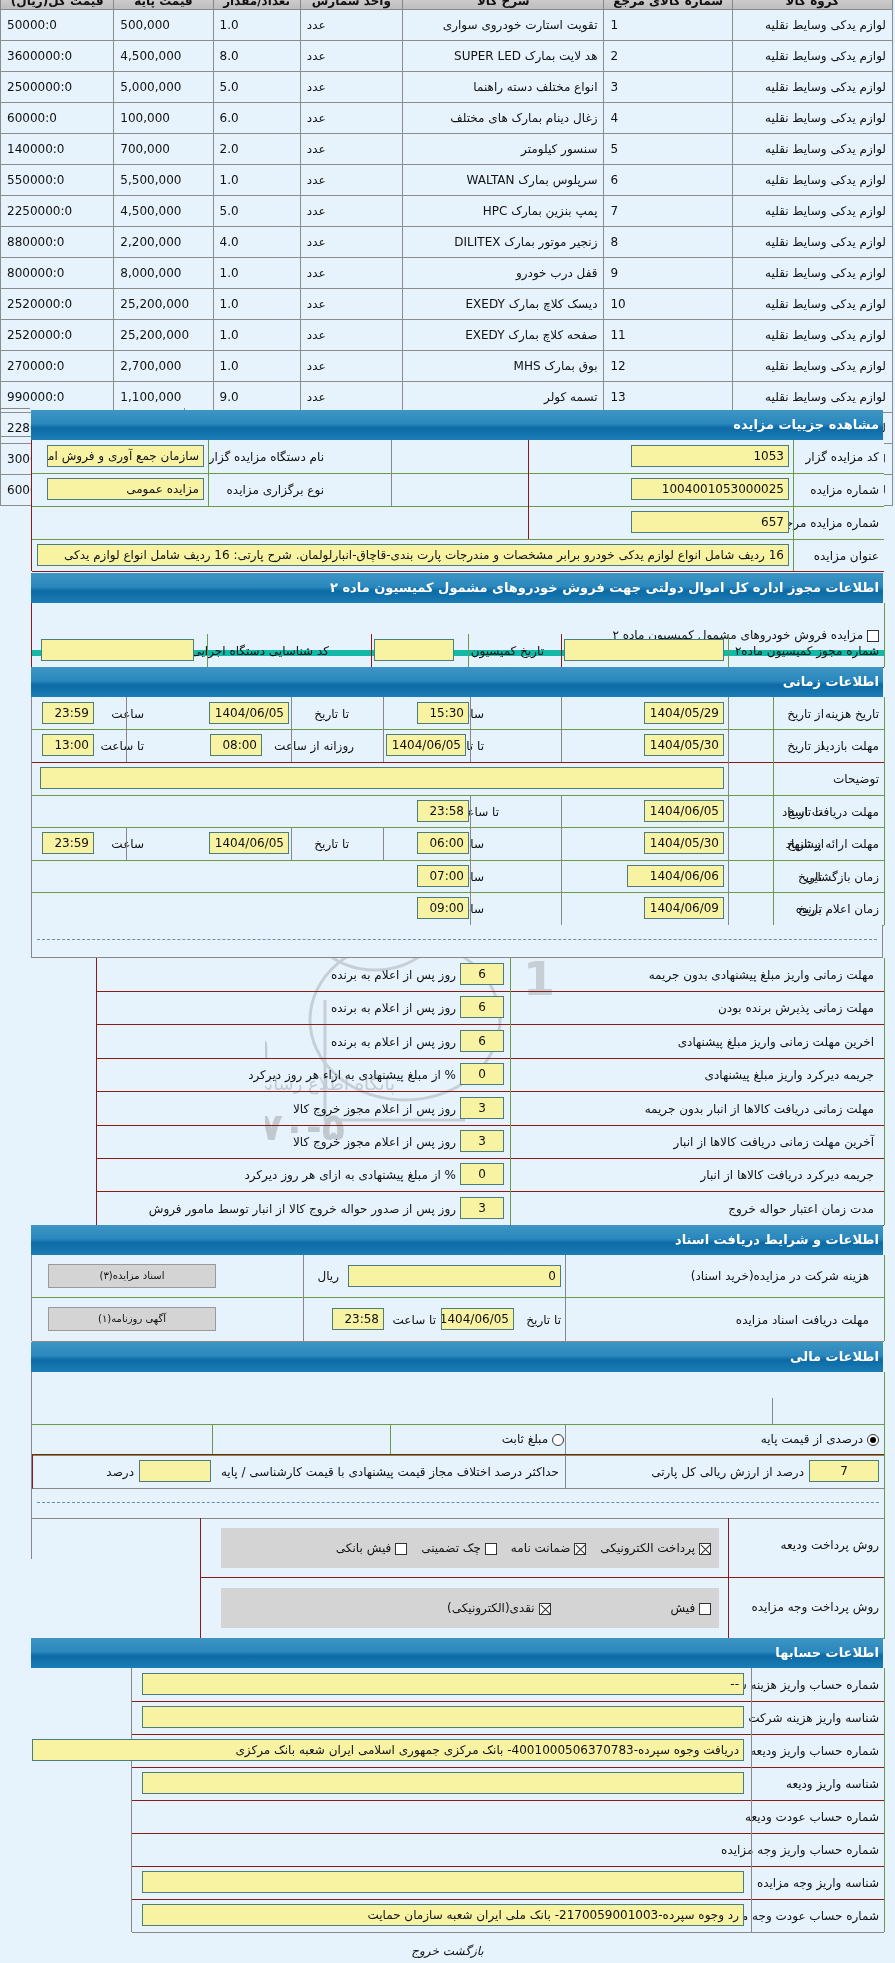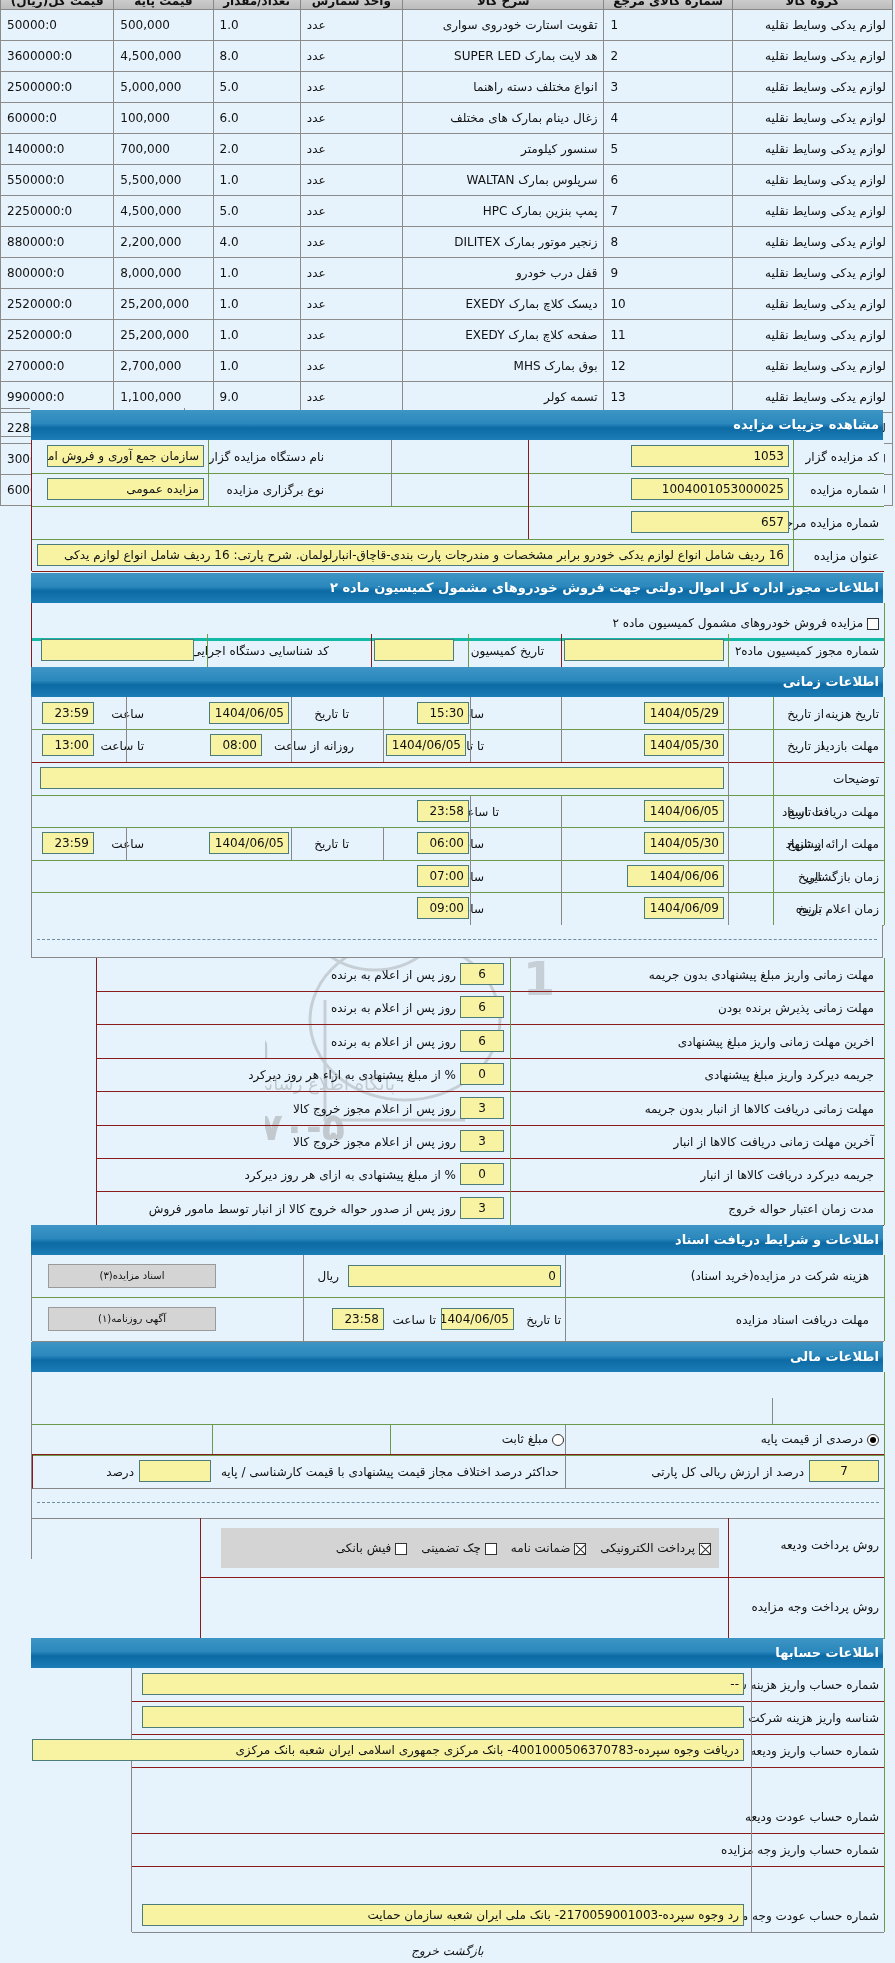--- a/index.html
+++ b/index.html
@@ -241,21 +241,21 @@
     <div class="yfield" style="right:95px;top:5px;width:752px">16 ردیف شامل  انواع لوازم یدکی خودرو برابر مشخصات و مندرجات پارت بندی-قاچاق-انبارلولمان. شرح پارتی: 16 ردیف شامل  انواع لوازم یدکی</div>
   </div>
   <div class="vline" style="right:90px;top:0;height:131px"></div>
   <div class="vline red" style="right:355px;top:0;height:99px"></div>
   <div class="vline" style="right:492px;top:0;height:66px;background:#888"></div>
   <div class="vline" style="right:675px;top:0;height:66px"></div>
 </div>
 
 <div class="section-head" style="top:573px">اطلاعات مجوز اداره کل اموال دولتی جهت فروش خودروهای مشمول کمیسیون ماده ۲</div>
 <div class="panel" style="top:603px;height:64px;border-left:1px solid #8b1a1a;border-right:1px solid #6a9a4a">
-  <div class="row" style="top:4px;height:31px;border-bottom:3px solid #14b8a6">
+  <div class="row" style="top:16px;height:31px;border-bottom:6px solid #14b8a6">
     <div class="lbl" style="right:5px;top:9px">
       <span class="chk"></span>
       <span>مزایده فروش خودروهای مشمول کمیسیون ماده ۲</span>
     </div>
   </div>
   <div class="row" style="top:31px;height:33px;border-bottom:1px solid #8b1a1a">
     <div class="lbl" style="right:5px;top:10px">شماره مجوز کمیسیون ماده۲</div>
     <div class="yfield" style="right:160px;top:5px;width:160px"></div>
     <div class="lbl" style="right:340px;top:10px">تاریخ کمیسیون</div>
     <div class="yfield" style="right:430px;top:5px;width:80px"></div>
@@ -445,43 +445,54 @@
   <div class="abs" style="left:0;right:0;top:146px;height:1px;background:#888"></div>
 </div>
 
 <div class="abs" style="left:200px;top:1518px;width:683px;height:121px;border-left:1px solid #8b1a1a;border-right:1px solid #6a9a4a">
   <div class="lbl" style="right:5px;top:20px">روش پرداخت ودیعه</div>
   <div class="graybox" style="right:165px;top:10px;width:498px;height:40px">
     <div id="deposit-methods" class="lbl" style="right:8px;top:13px"><span style="margin-left: 14px;"><span class="chk x"></span> <span>پرداخت الکترونیکی</span></span><span style="margin-left: 14px;"><span class="chk x"></span> <span>ضمانت نامه</span></span><span style="margin-left: 14px;"><span class="chk"></span> <span>چک تضمینی</span></span><span style="margin-left: 14px;"><span class="chk"></span> <span>فیش بانکی</span></span></div>
   </div>
   <div class="abs" style="left:0;right:0;top:59px;height:1px;background:#8b1a1a"></div>
   <div class="lbl" style="right:5px;top:82px">روش پرداخت وجه مزایده</div>
+  <div class="graybox" style="right:165px;top:70px;width:498px;height:40px">
+    <div id="payment-methods" class="lbl" style="right:8px;top:13px"><span style="margin-left: 120px;"><span class="chk"></span> <span>فیش</span></span><span style="margin-left: 120px;"><span class="chk x"></span> <span>نقدی(الکترونیکی)</span></span></div>
+  </div>
   <div class="vline" style="right:155px;background:#8b1a1a"></div>
   <div class="abs" style="left:0;right:0;bottom:0;height:1px;background:#888"></div>
 </div>
 
 <div class="section-head" style="top:1638px">اطلاعات حسابها</div>
 <div class="abs" id="accounts" style="left:131px;top:1668px;width:752px;height:264px;border-left:1px solid #888;border-right:1px solid #6a9a4a">
     <div class="row" style="top: 0px; height: 33px; border-bottom: 1px solid rgb(139, 26, 26);">
       <div class="lbl" style="right:5px;top:10px">شماره حساب واریز هزینه شرکت در مزایده</div>
       <div class="yfield" style="right:140px;top:5px;width:602px">--</div>
     </div>
     <div class="row" style="top: 33px; height: 33px; border-bottom: 1px solid rgb(139, 26, 26);">
       <div class="lbl" style="right:5px;top:10px">شناسه واریز هزینه شرکت در مزایده</div>
       <div class="yfield" style="right:140px;top:5px;width:602px"></div>
     </div>
     <div class="row" style="top: 66px; height: 33px; border-bottom: 1px solid rgb(139, 26, 26);">
       <div class="lbl" style="right:5px;top:10px">شماره حساب واریز ودیعه</div>
       <div class="yfield" style="right:140px;top:5px;width:712px">دریافت وجوه سپرده-4001000506370783- بانک مرکزی جمهوری اسلامی ایران شعبه بانک مرکزی</div>
     </div>
+    <div class="row" style="top: 99px; height: 33px; border-bottom: 1px solid rgb(139, 26, 26);">
+      <div class="lbl" style="right:5px;top:10px">شناسه واریز ودیعه</div>
+      <div class="yfield" style="right:140px;top:5px;width:602px"></div>
+    </div>
     <div class="row" style="top: 132px; height: 33px; border-bottom: 1px solid rgb(139, 26, 26);">
       <div class="lbl" style="right:5px;top:10px">شماره حساب عودت ودیعه</div>
     </div>
     <div class="row" style="top: 165px; height: 33px; border-bottom: 1px solid rgb(139, 26, 26);">
       <div class="lbl" style="right:5px;top:10px">شماره حساب واریز وجه مزایده</div>
+    </div>
+    <div class="row" style="top: 198px; height: 33px; border-bottom: 1px solid rgb(139, 26, 26);">
+      <div class="lbl" style="right:5px;top:10px">شناسه واریز وجه مزایده</div>
+      <div class="yfield" style="right:140px;top:5px;width:602px"></div>
     </div>
     <div class="row" style="top: 231px; height: 33px; border-bottom: 1px solid rgb(136, 136, 136);">
       <div class="lbl" style="right:5px;top:10px">شماره حساب عودت وجه مزایده</div>
       <div class="yfield" style="right:140px;top:5px;width:602px">رد وجوه سپرده-2170059001003- بانک ملی ایران شعبه سازمان حمایت</div>
     </div>
     <div class="vline" style="right: 132px; background: rgb(136, 136, 136);"></div>
   </div>
 
 <div class="footer-links">
   <span>بازگشت</span>

